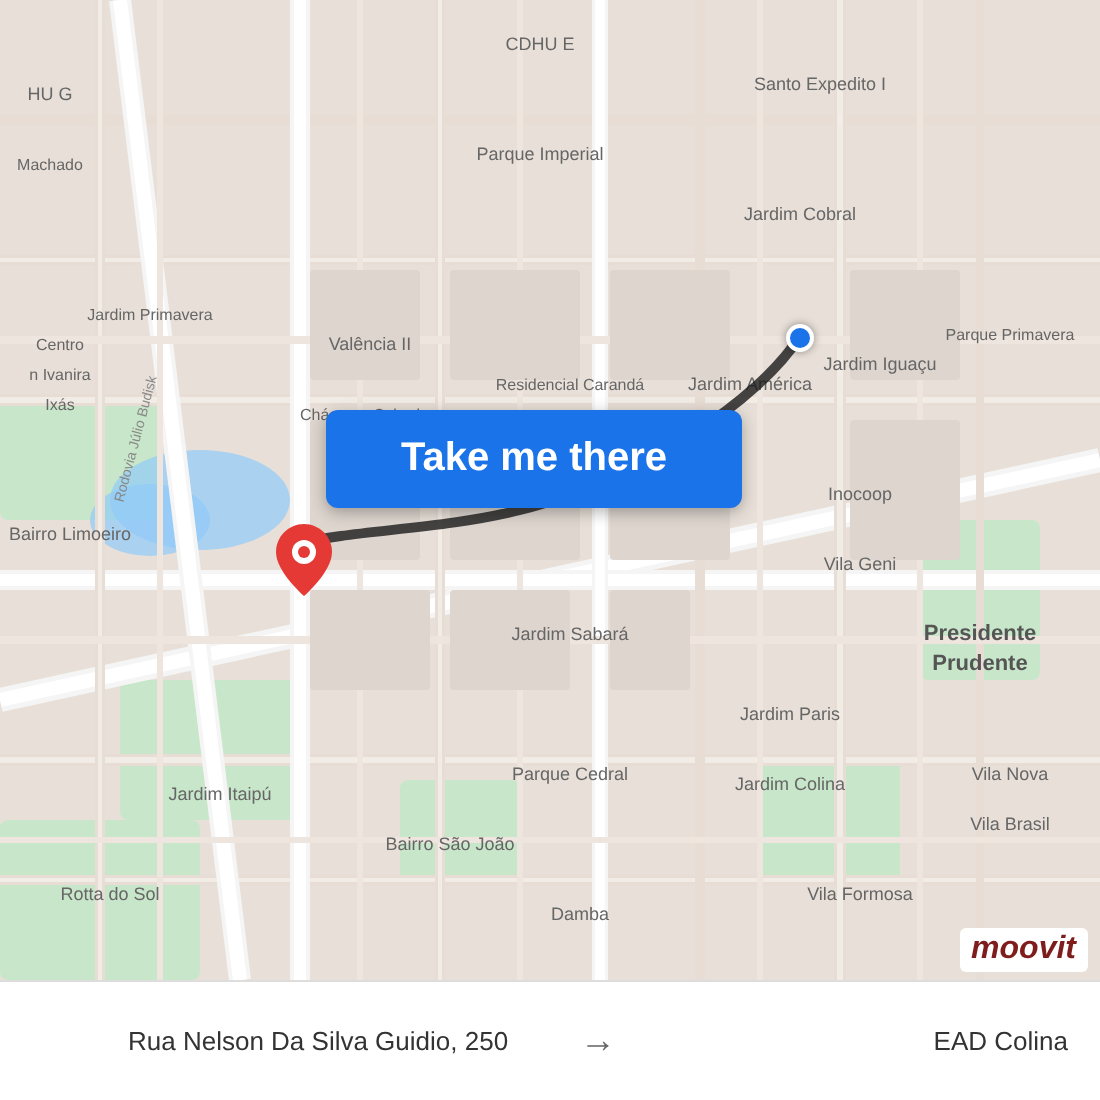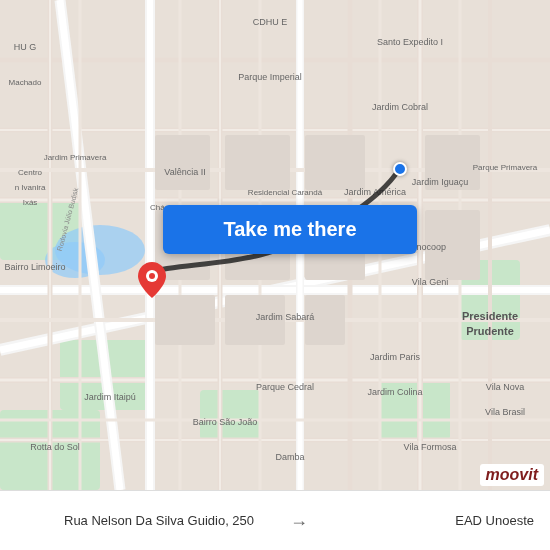--- a/index.html
+++ b/index.html
@@ -23,21 +23,21 @@
     #map-svg {
       position: absolute;
       top: 0; left: 0;
       width: 100%; height: 100%;
     }
 
     #take-me-there-btn {
       position: absolute;
       top: 205px;
       left: 163px;
-      width: 254px;
+      width: 208px;
       height: 49px;
       background-color: #1a73e8;
       color: white;
       border: none;
       border-radius: 6px;
       font-size: 20px;
       font-weight: bold;
       cursor: pointer;
       display: flex;
       align-items: center;
@@ -276,14 +276,14 @@
 
 
   <div class="moovit-logo">
     <span>moovit</span>
   </div>
 </div>
 
 <div id="bottom-bar">
   <span class="bottom-origin">Rua Nelson Da Silva Guidio, 250</span>
   <span class="bottom-arrow">→</span>
-  <span class="bottom-dest">EAD Unoeste</span>
+  <span class="bottom-dest">EAD Colina</span>
 </div>
 
 </body></html>

